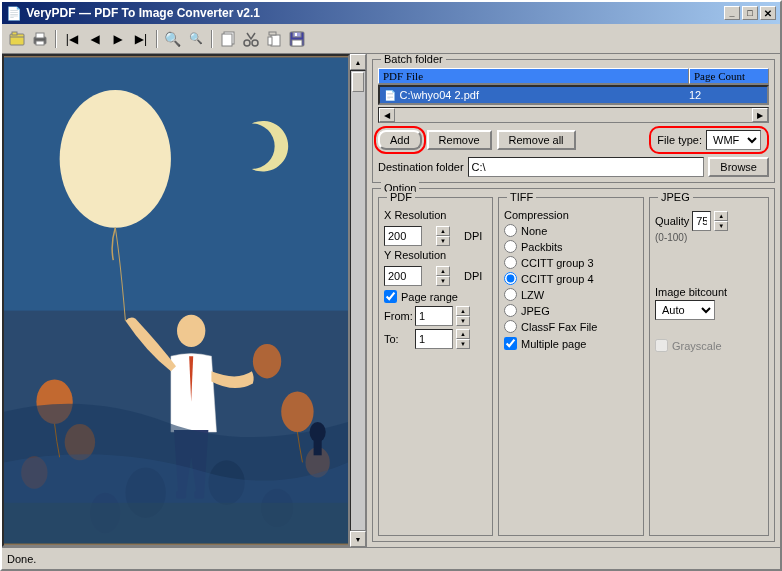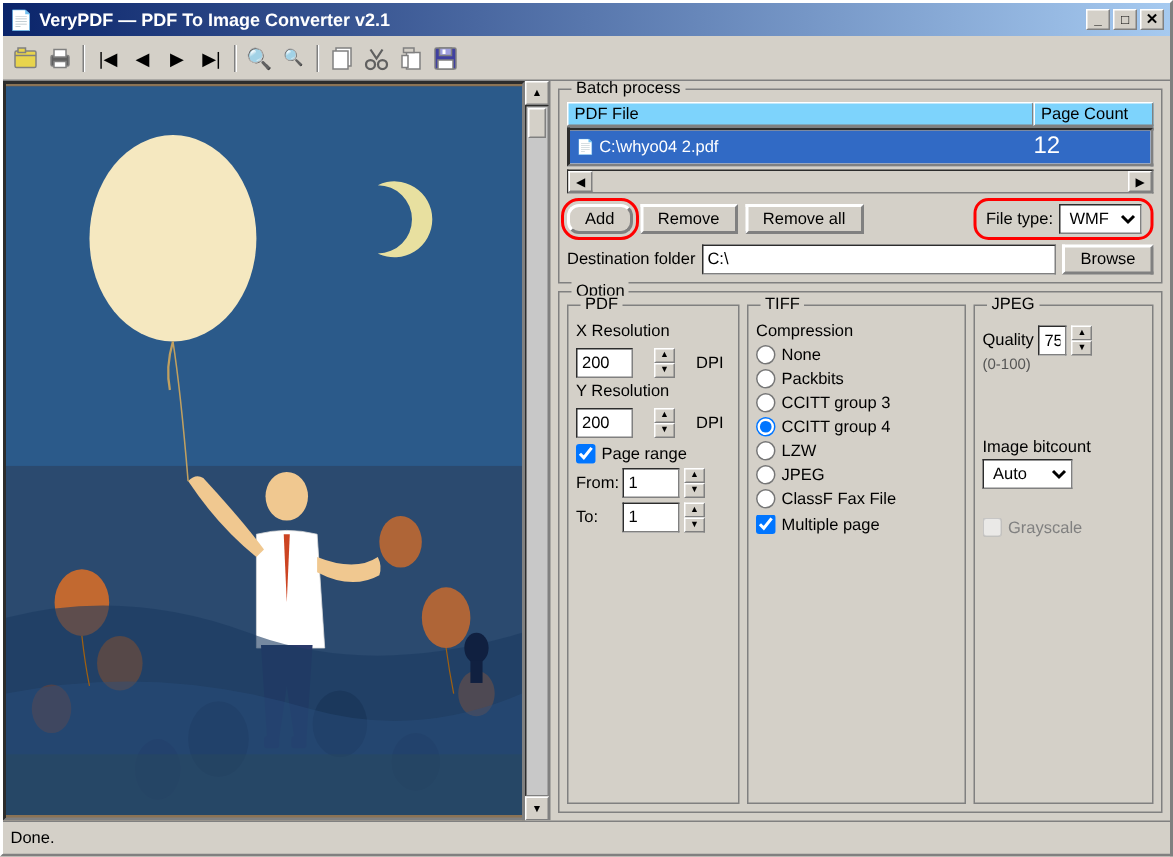--- a/index.html
+++ b/index.html
@@ -401,22 +401,23 @@
       background: #d4d0c8;
       border: 1px solid #ffffff;
       border-right-color: #808080;
       border-bottom-color: #808080;
       margin: 1px auto;
     }
 
     
     .table-header {
       display: flex;
-      background: #7dd3fc;
+      background: #3b82f6;
       border-bottom: 1px solid #808080;
+      font-family: Liberation Serif, serif;
     }
     .th-cell {
       border-right: 1px solid #808080;
       border-top: 1px solid #ffffff;
       border-left: 1px solid #ffffff;
       border-bottom: 1px solid #808080;
       padding: 1px 4px;
       font-size: 11px;
     }
     .th-pdf { flex: 1; }
@@ -439,21 +440,21 @@
     .file-cell-name {
       flex: 1;
       display: flex;
       align-items: center;
       gap: 3px;
       font-size: 11px;
       padding: 1px 2px;
     }
     .file-cell-count {
       width: 80px;
-      font-size: 16px;
+      font-size: 11px;
       padding: 1px 4px;
     }
 
     
     .option-row-label {
       font-size: 11px;
       margin-top: 3px;
       margin-bottom: 1px;
     }
 
@@ -610,21 +611,21 @@
             <div class="v-scroll-thumb"></div>
           </div>
           <div class="v-scroll-btn">▼</div>
         </div>
       </div>
     </div>
 
     <div class="right-panel">
 
       <div class="group-box" style="padding-top: 8px;">
-        <span class="group-label">Batch process</span>
+        <span class="group-label">Batch folder</span>
 
         <div class="table-header">
           <div class="th-cell th-pdf">PDF File</div>
           <div class="th-cell th-page">Page Count</div>
         </div>
 
         <div class="file-list-area">
           <div class="file-list-row selected">
             <div class="file-cell-name">
               <span style="color:#cc0000; font-size:10px;">📄</span>

